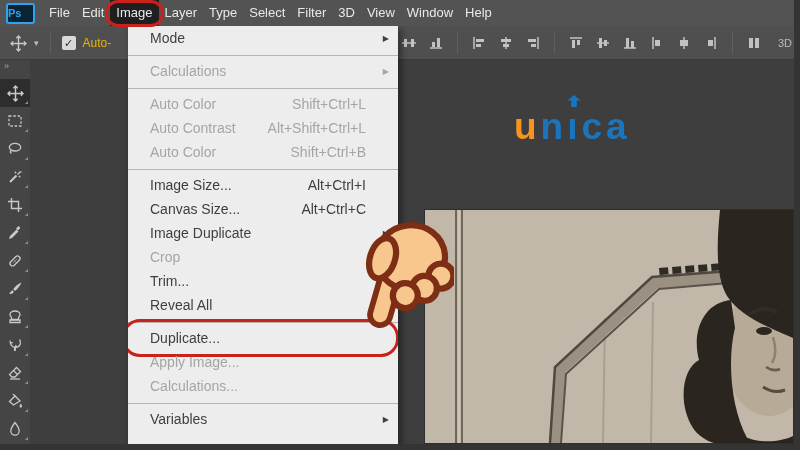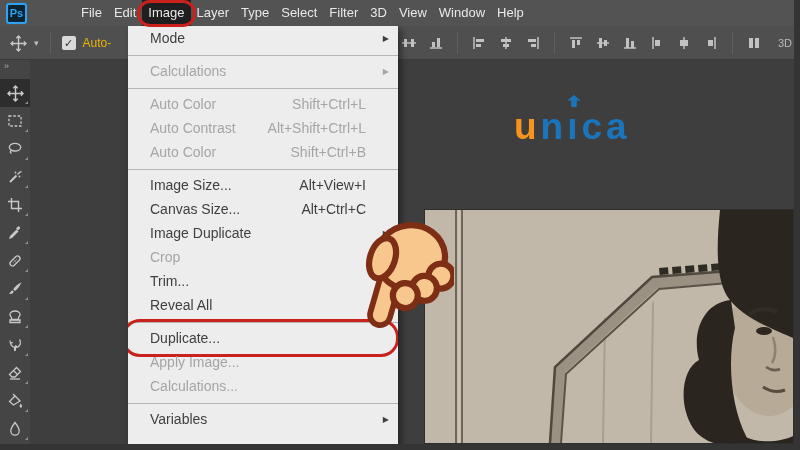--- a/index.html
+++ b/index.html
@@ -4,23 +4,23 @@
 <style>
   :root{ --red:#C9221C; }
   *{box-sizing:border-box;}
   html,body{margin:0;padding:0;}
   body{width:800px;height:450px;position:relative;overflow:hidden;background:#343434;
        font-family:"Liberation Sans","DejaVu Sans",sans-serif;}
   .app{position:absolute;left:0;top:0;width:794px;height:444px;background:#3E3E3E;overflow:hidden;}
 
   
   .menubar{position:absolute;top:0;left:0;right:0;height:26px;background:#535353;display:flex;align-items:center;z-index:30;}
-  .ps-logo{width:21px;height:21px;margin:0 8px 0 6px;background:#0A2433;border:2px solid #2EA3F2;border-radius:3px;
-           color:#2EA3F2;font-size:11px;font-weight:bold;display:flex;align-items:center;justify-content:center;flex:0 0 auto;}
-  .mb-items{display:flex;height:26px;margin-left:40px;}
+  .ps-logo{width:29px;height:21px;margin:0 8px 0 6px;background:#0A2433;border:2px solid #2EA3F2;border-radius:3px;
+           color:#2EA3F2;font-size:11px;font-weight:bold;display:flex;align-items:center;justify-content:flex-start;flex:0 0 auto;}
+  .mb-items{display:flex;height:26px;}
   .mitem{padding:0 6px;height:26px;line-height:26px;color:#E8E8E8;font-size:13px;position:relative;cursor:default;white-space:nowrap;}
   .mitem.active{background:#1F1F1F;}
   .oval{position:absolute;left:-5px;right:-5px;top:0;bottom:-1px;border:3px solid var(--red);border-radius:13px;pointer-events:none;}
 
   
   .optionsbar{position:absolute;top:26px;left:0;right:0;height:34px;background:#4F4F4F;border-bottom:1px solid #3A3A3A;z-index:5;}
   .opt-left{position:absolute;left:10px;top:0;height:34px;display:flex;align-items:center;gap:7px;}
   .opt-chevron{color:#BDBDBD;font-size:9px;}
   .opt-div{width:1px;height:22px;background:#5F5F5F;margin:0 4px;}
   .opt-check{width:14px;height:14px;background:#D9D9D9;border-radius:2px;display:flex;align-items:center;justify-content:center;}
@@ -361,21 +361,21 @@
         <span class="milab">Auto Contrast</span>
         <span class="misc">Alt+Shift+Ctrl+L</span>
       </div>
       <div class="mi disabled">
         <span class="milab">Auto Color</span>
         <span class="misc">Shift+Ctrl+B</span>
       </div>
       <div class="msep"></div>
       <div class="mi">
         <span class="milab">Image Size...</span>
-        <span class="misc">Alt+View+I</span>
+        <span class="misc">Alt+Ctrl+I</span>
       </div>
       <div class="mi">
         <span class="milab">Canvas Size...</span>
         <span class="misc">Alt+Ctrl+C</span>
       </div>
       <div class="mi">
         <span class="milab">Image Duplicate</span>
         <span class="miarr">▶</span>
       </div>
       <div class="mi disabled">

